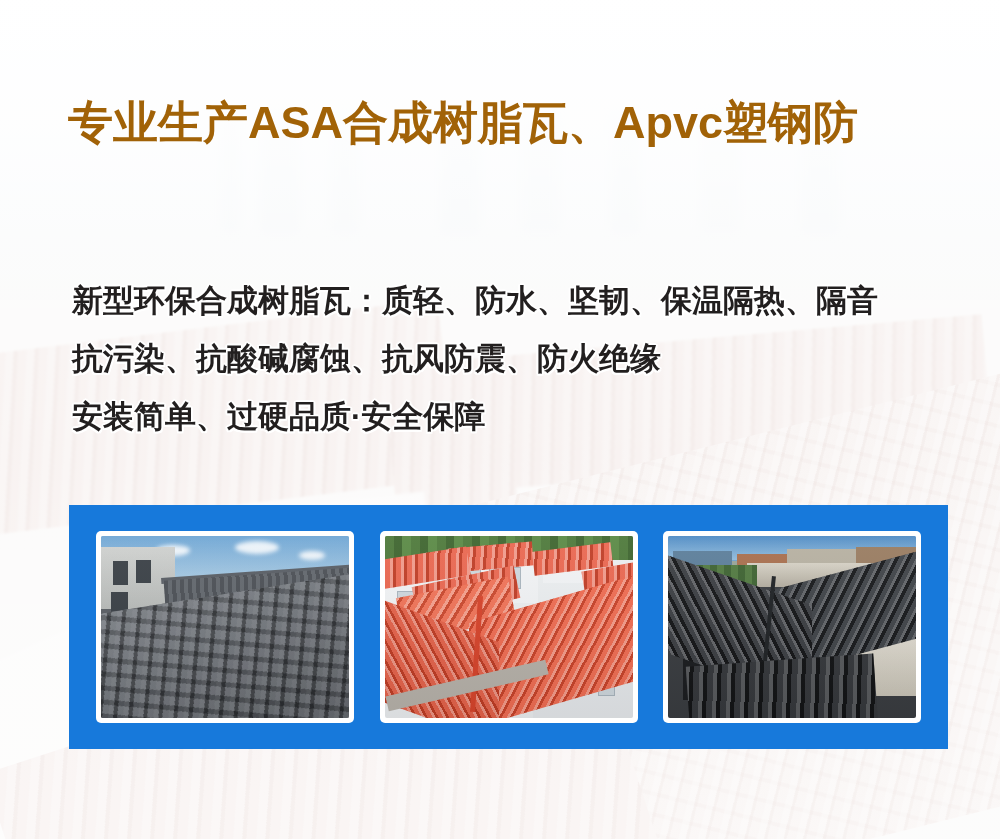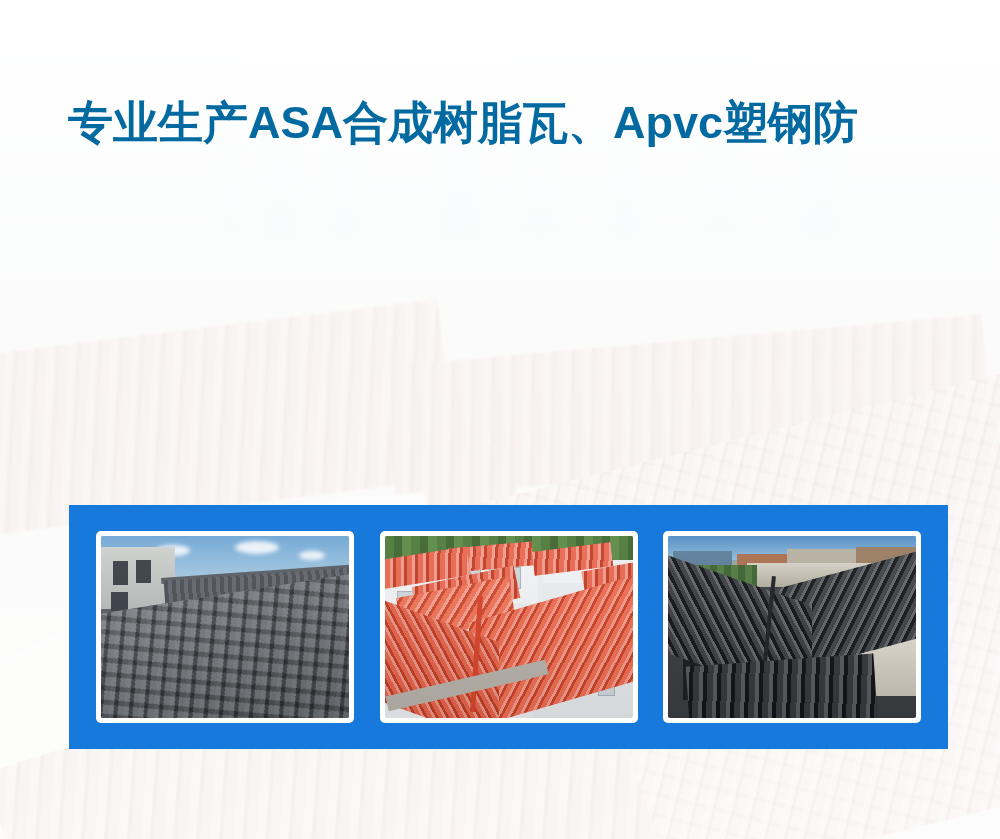--- a/index.html
+++ b/index.html
@@ -140,21 +140,21 @@
         rgba(255,255,255,.70) 80%,
         rgba(255,255,255,.72) 100%);
   }
 
   
   .headline {
     position: absolute;
     left: 68px;
     top: 92px;
     width: 880px;
-    color: #0369a1;
+    color: #a16207;
     font-size: 45px;
     font-weight: bold;
     line-height: 62px;
     letter-spacing: 0px;
     white-space: nowrap;
   }
   .headline .hl-line { display: block; }
 
   
   .features {
@@ -367,20 +367,25 @@
       <div class="roof-plane roof-c"></div>
       <div class="roof-plane roof-b"></div>
     </div>
     <div class="bg-wash"></div>
   </div>
 
   <div class="headline">
     <span class="hl-line">专业生产ASA合成树脂瓦、Apvc塑钢防</span>
   </div>
 
+  <div class="features">
+    <span class="feat-line">新型环保合成树脂瓦：质轻、防水、坚韧、保温隔热、隔音</span>
+    <span class="feat-line">抗污染、抗酸碱腐蚀、抗风防震、防火绝缘</span>
+    <span class="feat-line">安装简单、过硬品质·安全保障</span>
+  </div>
 
   <div class="gallery">
 
     <div class="photo-frame">
       <div class="photo p1">
         <div class="sky"></div>
         <div class="cloud c1"></div>
         <div class="cloud c2"></div>
         <div class="cloud c3"></div>
         <div class="bldg"></div>

